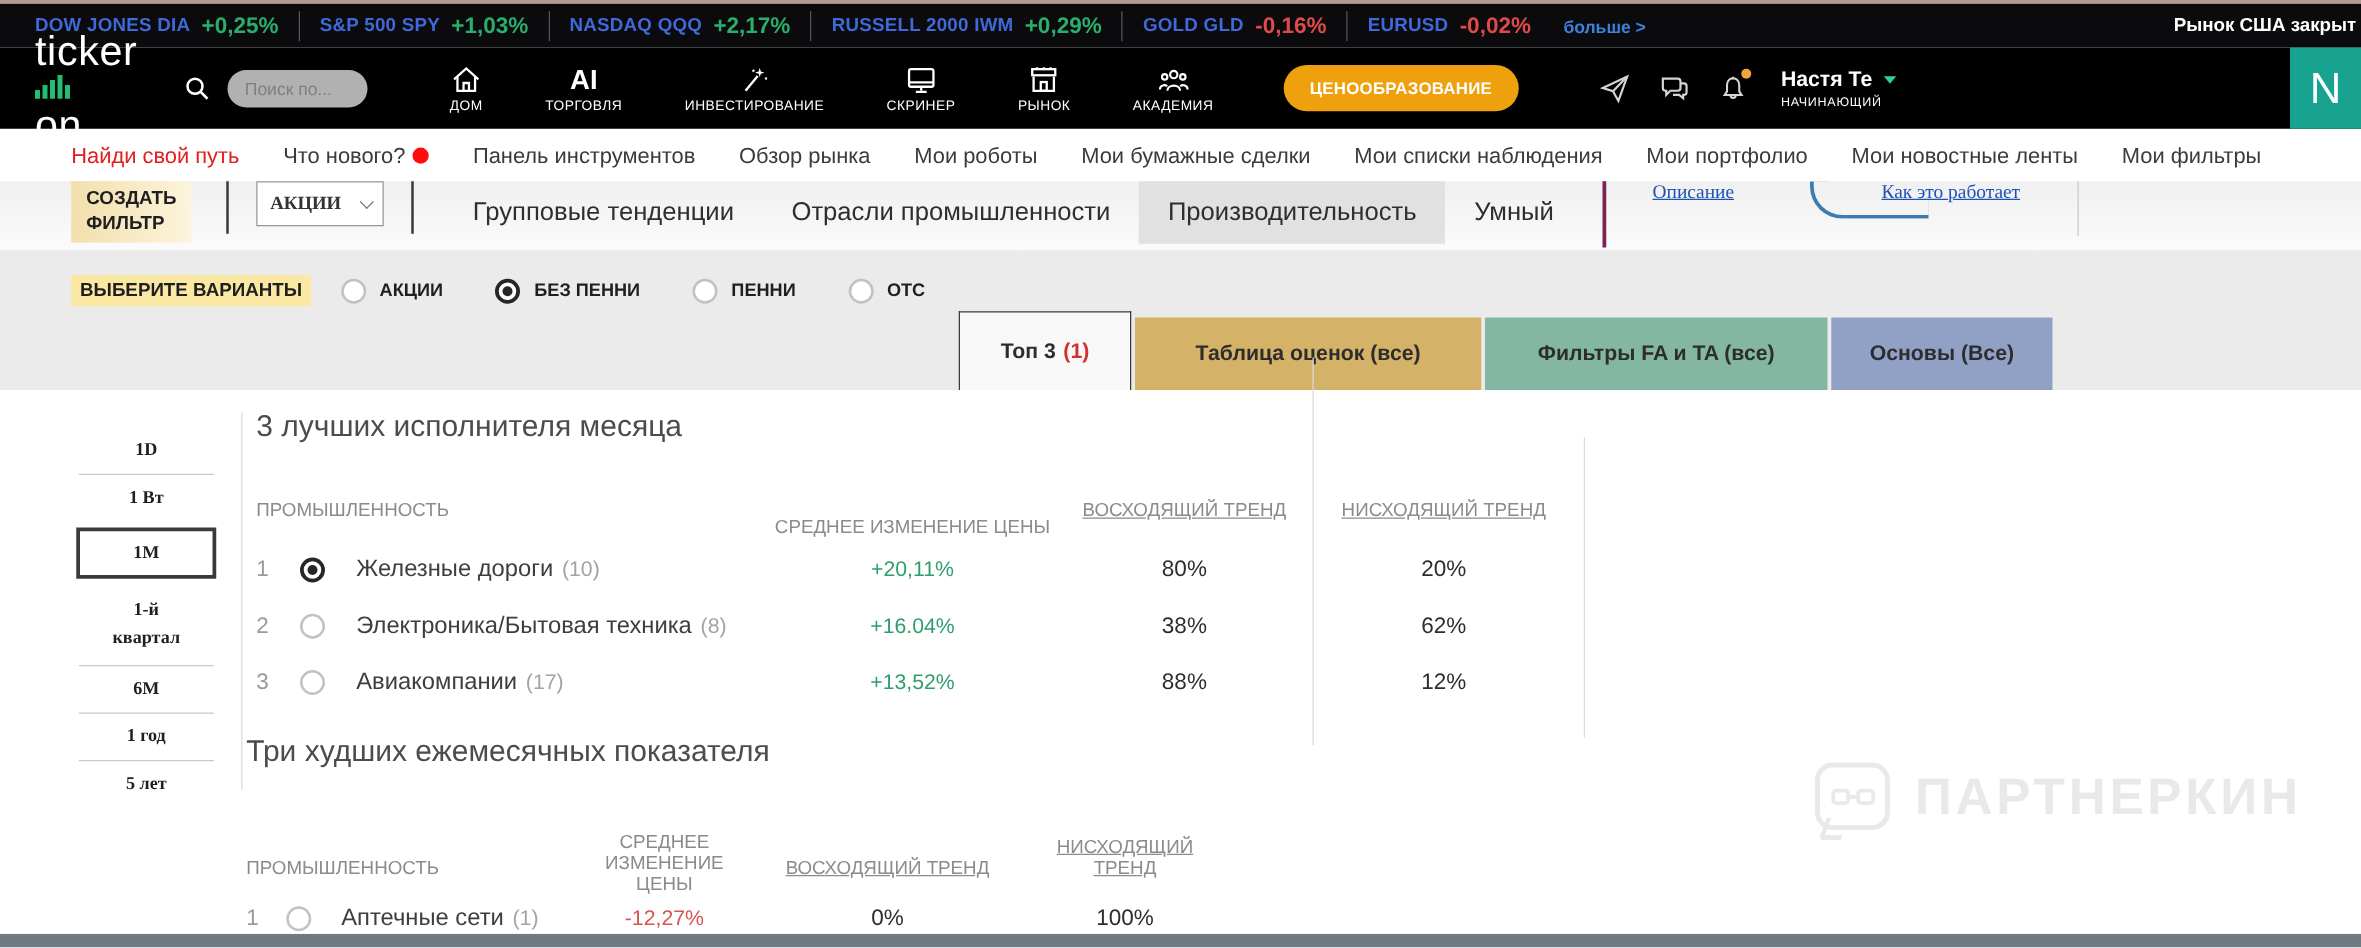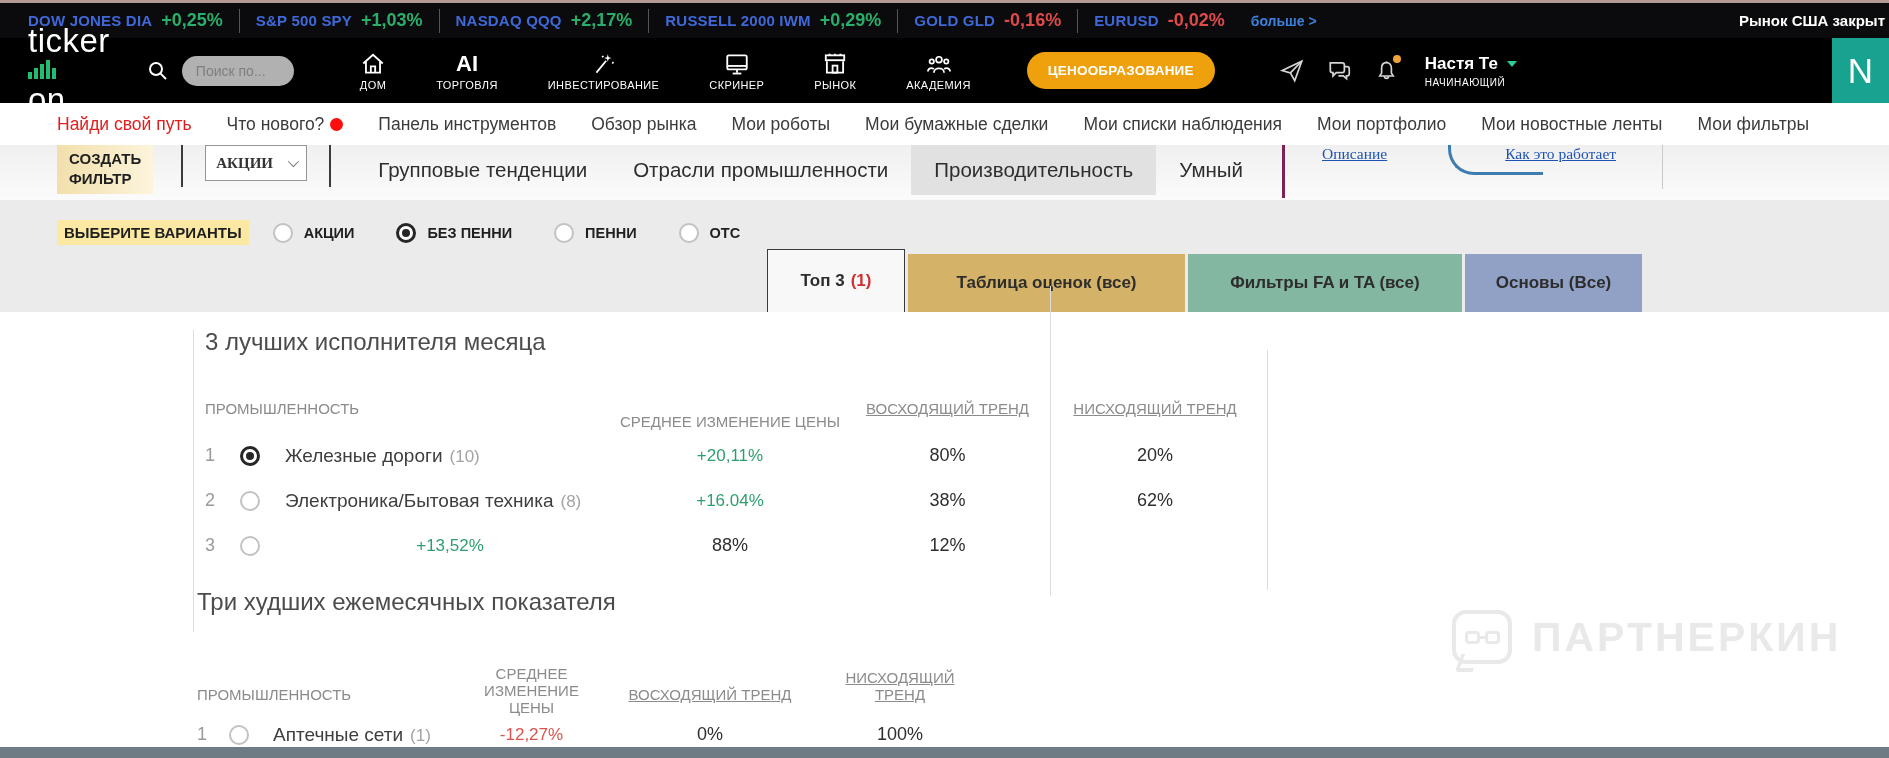--- a/index.html
+++ b/index.html
@@ -354,20 +354,33 @@
       <span class="cnt">(1)</span>
     </div>
     <div class="otab w2" style="background-color: rgb(212, 178, 103);">Таблица оценок (все)</div>
     <div class="otab w3" style="background-color: rgb(132, 183, 162);">Фильтры FA и TA (все)</div>
     <div class="otab w4" style="background-color: rgb(145, 161, 198);">Основы (Все)</div>
   </div>
 </div>
 
 <div class="content">
 
+  <div class="sidebar">
+    <div class="sb-item">1D</div>
+    <div class="sb-sep"></div>
+    <div class="sb-item">1 Вт</div>
+    <div class="sb-item selected">1M</div>
+    <div class="sb-item"><span class="wrapnarrow">1-й квартал</span></div>
+    <div class="sb-sep"></div>
+    <div class="sb-item">6M</div>
+    <div class="sb-sep"></div>
+    <div class="sb-item">1 год</div>
+    <div class="sb-sep"></div>
+    <div class="sb-item">5 лет</div>
+  </div>
 
   <div class="v-div1"></div>
   <div class="v-div2"></div>
   <div class="v-div3"></div>
 
   <div class="tblock" id="table1">
     <div class="tbl-title">3 лучших исполнителя месяца</div>
     <div class="hdr">
       <div class="c-label">ПРОМЫШЛЕННОСТЬ</div>
       <div class="c-mid">СРЕДНЕЕ ИЗМЕНЕНИЕ ЦЕНЫ</div>
@@ -386,20 +399,21 @@
       <span class="r-rank">2</span>
       <span class="radio"></span>
       <span class="r-name"><span>Электроника/Бытовая техника</span><span class="r-count">(8)</span></span>
       <span class="r-change pos">+16.04%</span>
       <span class="r-pct">38%</span>
       <span class="r-pct">62%</span>
     </div>
     <div class="trow">
       <span class="r-rank">3</span>
       <span class="radio"></span>
+      <span class="r-name"><span>Авиакомпании</span><span class="r-count">(17)</span></span>
       <span class="r-change pos">+13,52%</span>
       <span class="r-pct">88%</span>
       <span class="r-pct">12%</span>
     </div>
   </div>
 
   <div class="tblock" id="table2">
     <div class="tbl-title">Три худших ежемесячных показателя</div>
     <div class="hdr">
       <div class="c-label">ПРОМЫШЛЕННОСТЬ</div>

